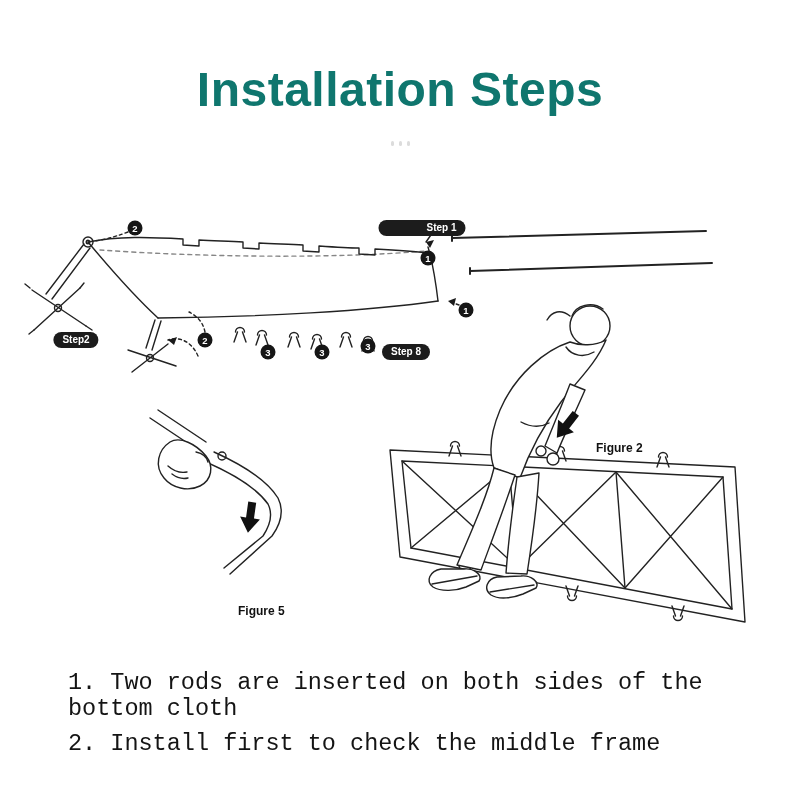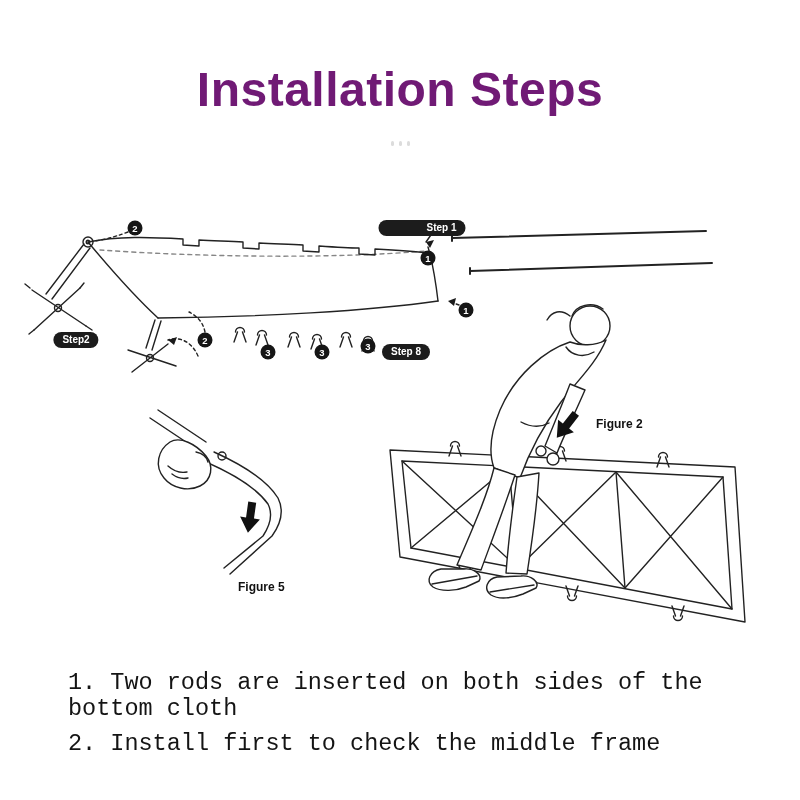--- a/index.html
+++ b/index.html
@@ -9,21 +9,21 @@
     background:#fff;
     overflow:hidden;
     font-family:"Liberation Sans",sans-serif;
   }
   .title{
     margin:0;
     padding-top:62px;
     text-align:center;
     font-size:48px;
     font-weight:700;
-    color:#701a75;
+    color:#0f766e;
     letter-spacing:0.5px;
   }
   .title-dots{
     margin-top:24px;
     display:flex;
     justify-content:center;
     gap:5px;
   }
   .title-dots span{
     width:3px;height:5px;border-radius:2px;background:#dcdcdc;display:block;
@@ -58,20 +58,21 @@
     display:flex;
     align-items:center;
     justify-content:center;
   }
   .fig-label{
     position:absolute;
     font-size:12px;
     font-weight:700;
     color:#111;
     white-space:nowrap;
+    margin-top:24px;
   }
   .instructions{
     position:absolute;
     left:68px;top:670px;
     right:30px;
     font-family:Liberation Mono, monospace;
     font-size:23.5px;
     color:#141414;
   }
   .instructions p{margin:0 0 9px 0;line-height:26px;}

